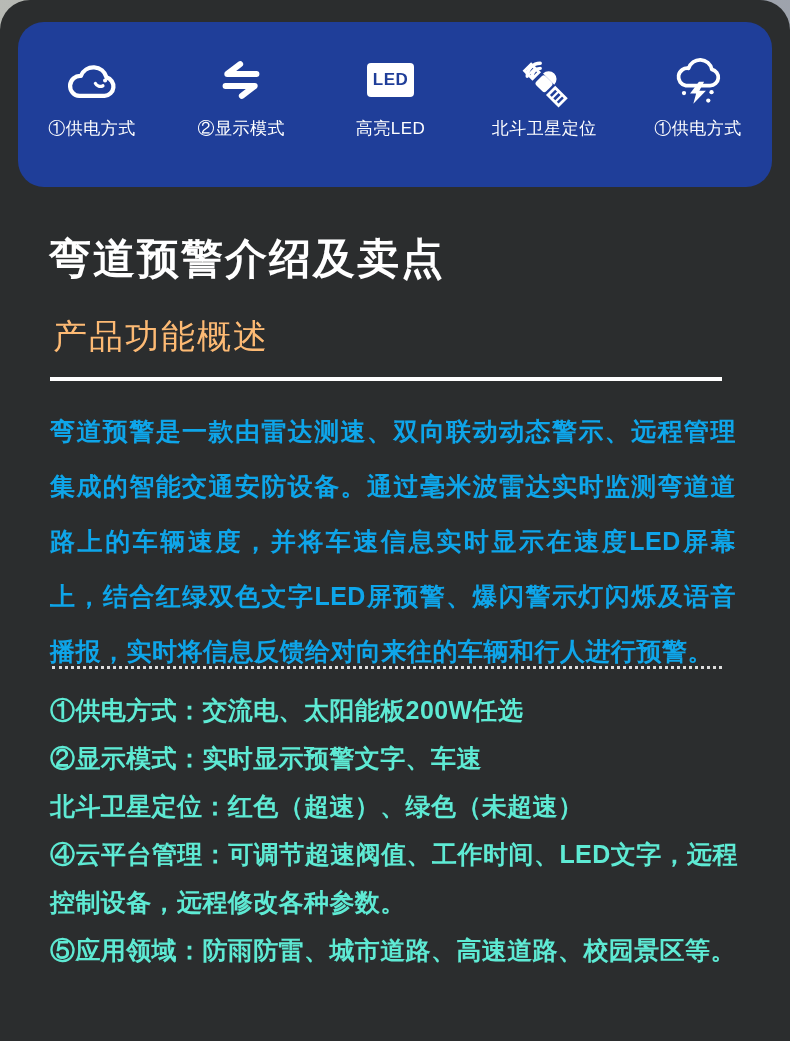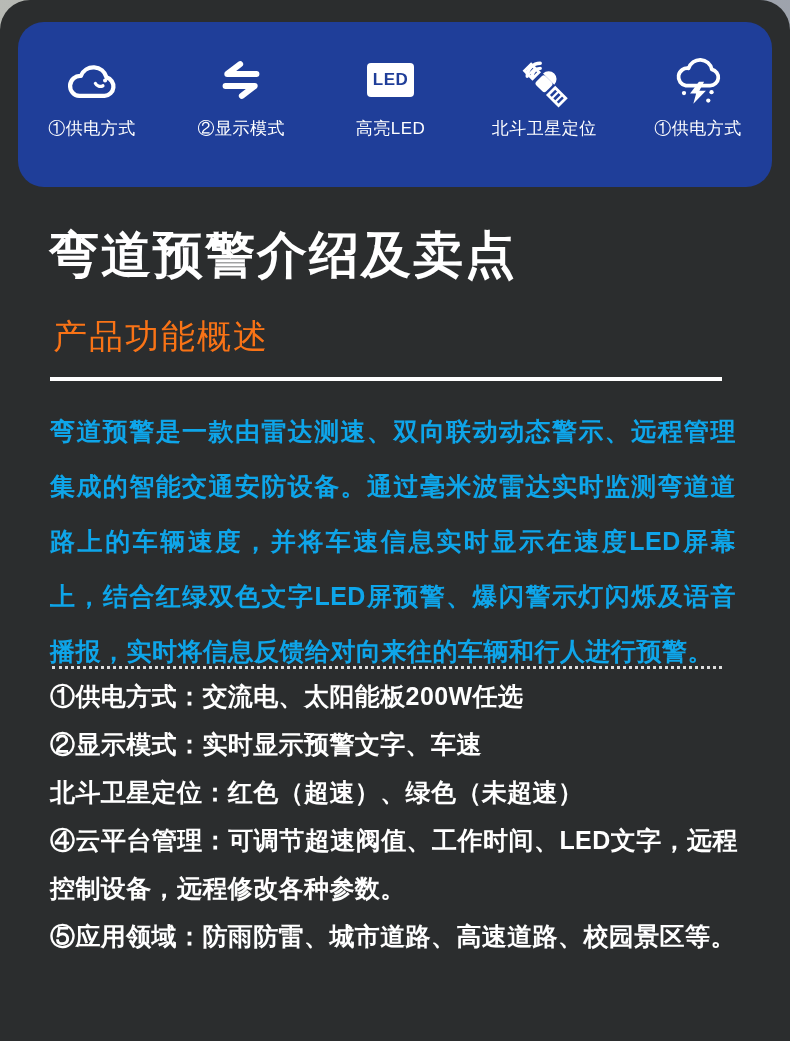--- a/index.html
+++ b/index.html
@@ -15,36 +15,36 @@
             padding:26px 26px 0 26px; }
   .feat { display:flex; flex-direction:column; align-items:center; min-width:96px; }
   .icon-box { height:64px; display:flex; align-items:center; justify-content:center; }
   .feat-label { margin-top:5px; color:#ffffff; font-size:17px; font-weight:500;
                 white-space:nowrap; letter-spacing:0.5px; }
   .led-badge { width:47px; height:34px; background:#ffffff; border-radius:4px;
                display:flex; align-items:center; justify-content:center;
                color:#1f3e99; font-weight:800; font-size:17px; letter-spacing:0.5px; }
 
   
-  .title { position:absolute; left:49px; top:222px; color:#ffffff;
-           font-size:50px; font-weight:900; letter-spacing:2px; white-space:nowrap; }
-  .subtitle { position:absolute; left:53px; top:314px; color:#f97316;
+  .title { position:absolute; left:49px; top:231px; color:#ffffff;
+           font-size:42px; font-weight:900; letter-spacing:2px; white-space:nowrap; }
+  .subtitle { position:absolute; left:53px; top:314px; color:#fdba74;
               font-size:34px; font-weight:500; letter-spacing:2px; white-space:nowrap; }
   .rule { position:absolute; left:50px; top:377px; width:672px; height:4px; background:#ffffff; }
 
   
   .desc { position:absolute; left:50px; top:404px; width:686px; color:#0ea5e9;
           font-size:25px; font-weight:700; line-height:55px; letter-spacing:0.5px;
           text-align:justify; text-justify:inter-ideograph; }
 
   .dots { position:absolute; left:52px; top:666px; width:670px;
           border-top:3px dotted #dcdcdc; }
 
   
-  .features-list { position:absolute; left:50px; top:672px; width:688px; color:#ffffff; }
+  .features-list { position:absolute; left:50px; top:686px; width:688px; color:#5eead4; }
   .fl-item { font-size:25px; font-weight:700; line-height:48px; letter-spacing:0.4px;
              text-align:justify; text-justify:inter-ideograph; }
 
   svg { display:block; }
 </style>
 </head>
 <body>
 
 <div class="page">
   <div class="panel">

